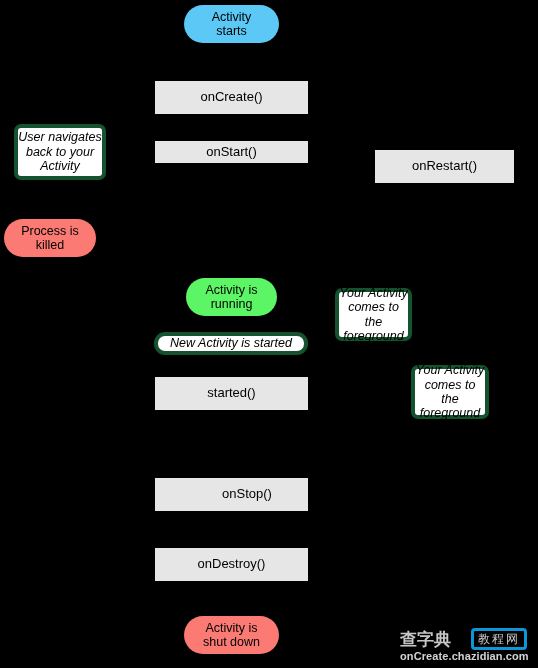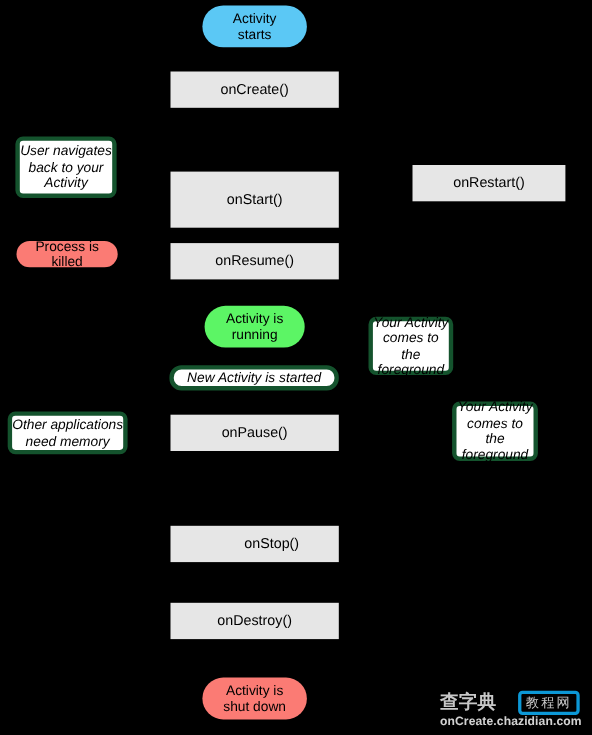--- a/index.html
+++ b/index.html
@@ -106,48 +106,45 @@
   }
 </style>
 </head>
 <body>
 
 <div id="diagram">
 
   <div class="node pill start" style="left:184px; top:5px; width:95px; height:38px;">Activity
 starts</div>
 
-  <div class="node callback" style="left:155px; top:65px; width:153px; height:33px;">onCreate()</div>
+  <div class="node callback" style="left:155px; top:81px; width:153px; height:33px;">onCreate()</div>
 
   <div class="node note" style="left:14px; top:124px; width:92px; height:56px;">User navigates
 back to your
 Activity</div>
 
-  <div class="node callback" style="left:155px; top:156px; width:153px; height:51px;">onStart()</div>
+  <div class="node callback" style="left:155px; top:141px; width:153px; height:22px;">onStart()</div>
 
   <div class="node callback" style="left:375px; top:150px; width:139px; height:33px;">onRestart()</div>
 
-  <div class="node pill killed" style="left:15px; top:219px; width:92px; height:24px;">Process is
+  <div class="node pill killed" style="left:4px; top:219px; width:92px; height:38px;">Process is
 killed</div>
 
-  <div class="node callback" style="left:155px; top:221px; width:153px; height:33px;">onResume()</div>
 
   <div class="node pill running" style="left:186px; top:278px; width:91px; height:38px;">Activity is
 running</div>
 
   <div class="node note" style="left:335px; top:288px; width:77px; height:53px;">Your Activity
 comes to the
 foreground</div>
 
   <div class="node note wide" style="left:154px; top:332px; width:154px; height:23px;">New Activity is started</div>
 
-  <div class="node note" style="left:7px; top:374px; width:109px; height:39px;">Other applications
-need memory</div>
 
-  <div class="node callback" style="left:155px; top:377px; width:153px; height:33px;">onPause()</div>
+  <div class="node callback" style="left:155px; top:377px; width:153px; height:33px;">started()</div>
 
   <div class="node note" style="left:411px; top:365px; width:78px; height:54px;">Your Activity
 comes to the
 foreground</div>
 
 
   <div class="node callback" style="left:155px; top:478px; width:153px; height:33px;padding-left:31px;">onStop()</div>
 
   <div class="node callback" style="left:155px; top:548px; width:153px; height:33px;">onDestroy()</div>
 

